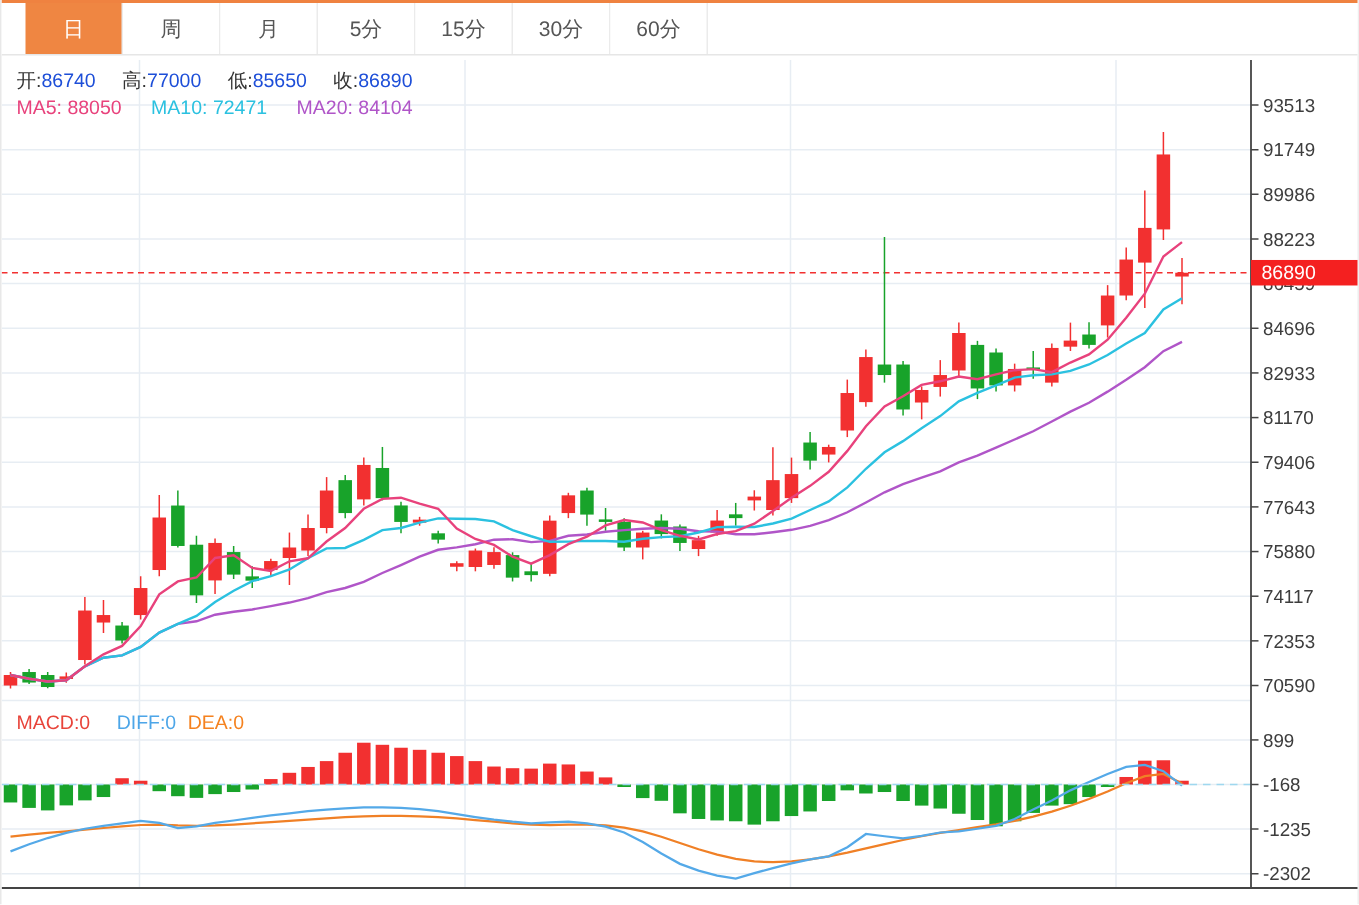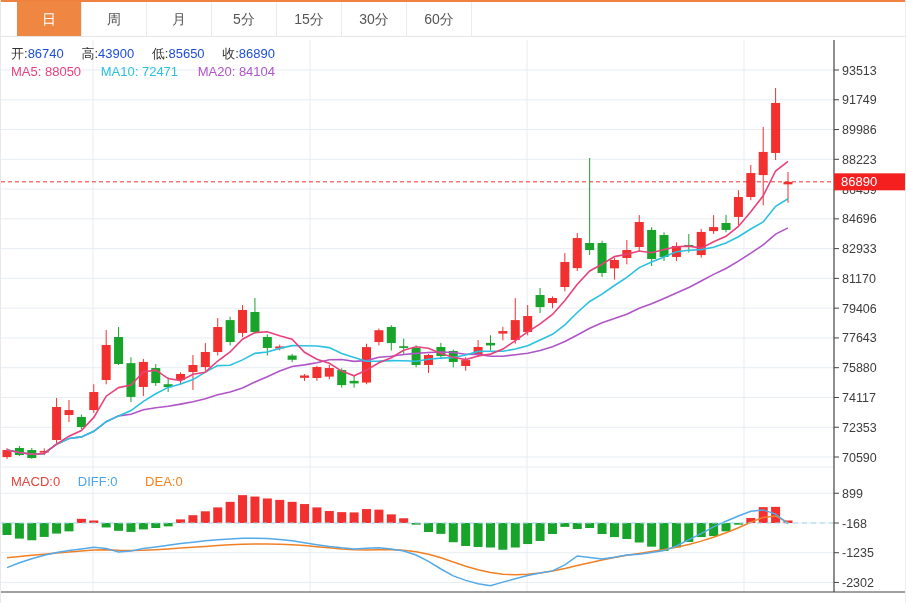--- a/index.html
+++ b/index.html
@@ -16,42 +16,42 @@
   
   .ohlc-row{position:absolute;left:10px;top:45px;font-size:13px;color:#333;z-index:5;white-space:nowrap;}
   .ohlc-row b{font-weight:normal;color:#333;}
   .ohlc-row .v{color:#1d4ed8;margin-right:14px;}
   .ma-row{position:absolute;left:10px;top:64px;font-size:13px;z-index:5;white-space:nowrap;}
   .ma5{color:#e8427c;margin-right:16px;}
   .ma10{color:#2bc1e0;margin-right:16px;}
   .ma20{color:#b055c8;}
   .macd-row{position:absolute;left:10px;top:474px;font-size:13px;z-index:5;white-space:nowrap;}
   .macd-l{color:#e8443a;margin-right:14px;}
-  .diff-l{color:#4da6e8;margin-right:24px;}
+  .diff-l{color:#4da6e8;margin-right:4px;}
   .dea-l{color:#f5821f;}
   svg{position:absolute;left:0;top:37px;}
   text{font-family:"Liberation Sans","DejaVu Sans",sans-serif;}
 </style>
 </head>
 <body>
 
 <div class="app">
   <div class="tabbar" id="tabbar">
       <div class="tab active">日</div>
       <div class="tab">周</div>
       <div class="tab">月</div>
       <div class="tab">5分</div>
       <div class="tab">15分</div>
       <div class="tab">30分</div>
       <div class="tab">60分</div>
     </div>
 
   <div class="ohlc-row">
     <b>开:</b><span class="v">86740</span>
-    <b>高:</b><span class="v">43900</span>
+    <b>高:</b><span class="v">77000</span>
     <b>低:</b><span class="v">85650</span>
     <b>收:</b><span class="v">86890</span>
   </div>
 
   <div class="ma-row">
     <span class="ma5">MA5: 88050</span>
     <span class="ma10">MA10: 72471</span>
     <span class="ma20">MA20: 84104</span>
   </div>
 

